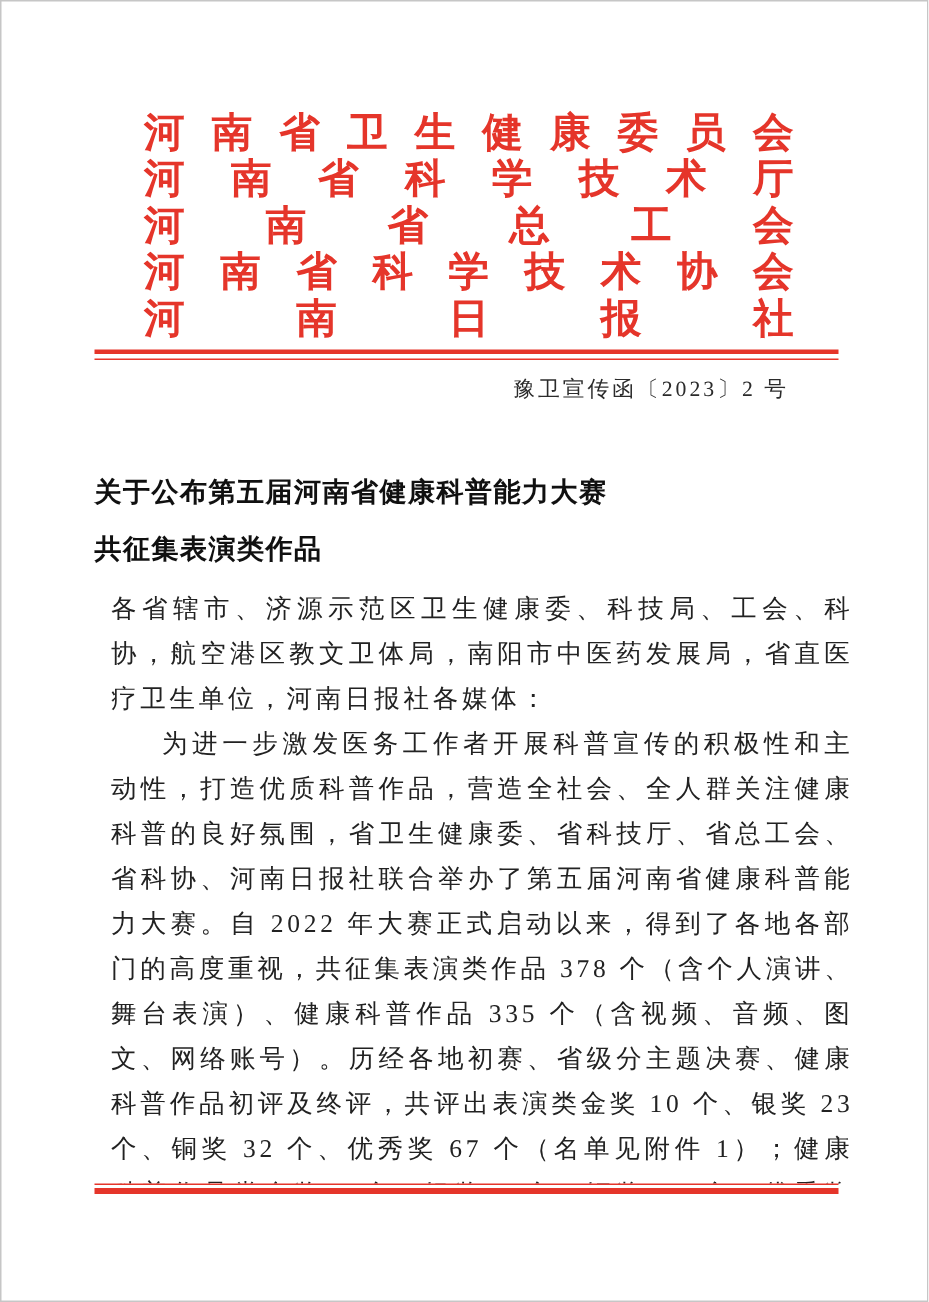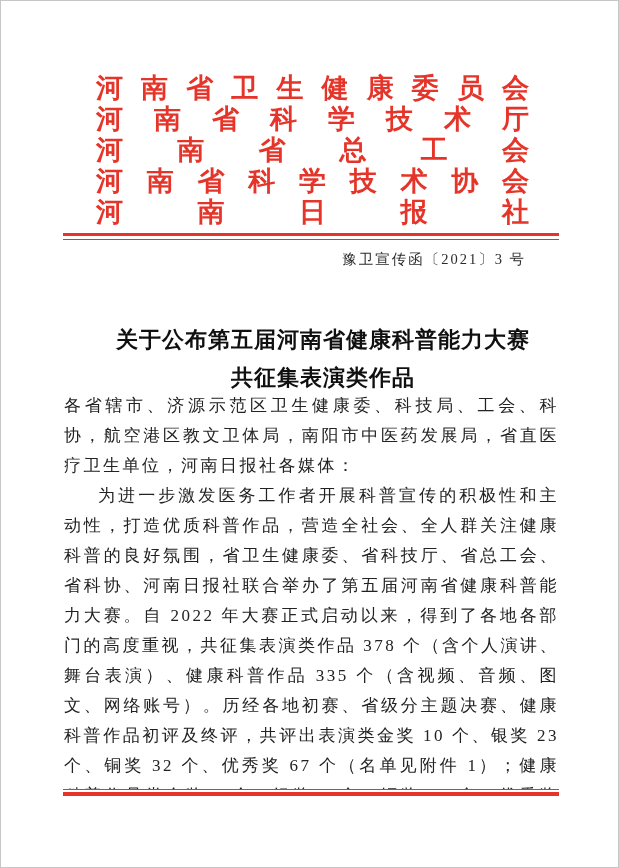--- a/index.html
+++ b/index.html
@@ -60,33 +60,33 @@
     letter-spacing: 2px;
     color: #2b2b2b;
     white-space: nowrap;
   }
   
   .notice-title {
     position: absolute;
     top: 308px;
     left: 62px;
     width: 496px;
-    margin: 12px;
-    text-align: center;
-    font-size: 22px;
+    margin: 0;
+    text-align: left;
+    font-size: 18px;
     font-weight: bold;
     line-height: 38px;
     color: #101010;
     letter-spacing: 1px;
   }
   
   .body-text {
     position: absolute;
     top: 390px;
-    left: 63px;
+    left: 73px;
     width: 495px;
     height: 398px;
     overflow: hidden;
     font-size: 17px;
     line-height: 30px;
     letter-spacing: 2.5px;
     text-align: justify;
     color: #222222;
   }
   .body-text p {
@@ -151,21 +151,21 @@
         <span>社</span>
       </div>
   </header>
 
   <div class="rule-block rule-top">
     <div class="rule thick"></div>
     <div class="rule-gap"></div>
     <div class="rule thin"></div>
   </div>
 
-  <div class="doc-number">豫卫宣传函〔2021〕3 号</div>
+  <div class="doc-number">豫卫宣传函〔2023〕2 号</div>
 
   <h1 class="notice-title">
     <div>关于公布第五届河南省健康科普能力大赛</div>
     <div>共征集表演类作品</div>
   </h1>
 
   <div class="body-text">
     <p>各省辖市、济源示范区卫生健康委、科技局、工会、科协，航空港区教文卫体局，南阳市中医药发展局，省直医疗卫生单位，河南日报社各媒体：</p>
     <p class="indent">为进一步激发医务工作者开展科普宣传的积极性和主动性，打造优质科普作品，营造全社会、全人群关注健康科普的良好氛围，省卫生健康委、省科技厅、省总工会、省科协、河南日报社联合举办了第五届河南省健康科普能力大赛。自 2022 年大赛正式启动以来，得到了各地各部门的高度重视，共征集表演类作品 378 个（含个人演讲、舞台表演）、健康科普作品 335 个（含视频、音频、图文、网络账号）。历经各地初赛、省级分主题决赛、健康科普作品初评及终评，共评出表演类金奖 10 个、银奖 23 个、铜奖 32 个、优秀奖 67 个（名单见附件 1）；健康科普作品类金奖 5 个、银奖 8 个、铜奖 12 个、优秀奖 16 个（名单见附件</p>
   </div>

